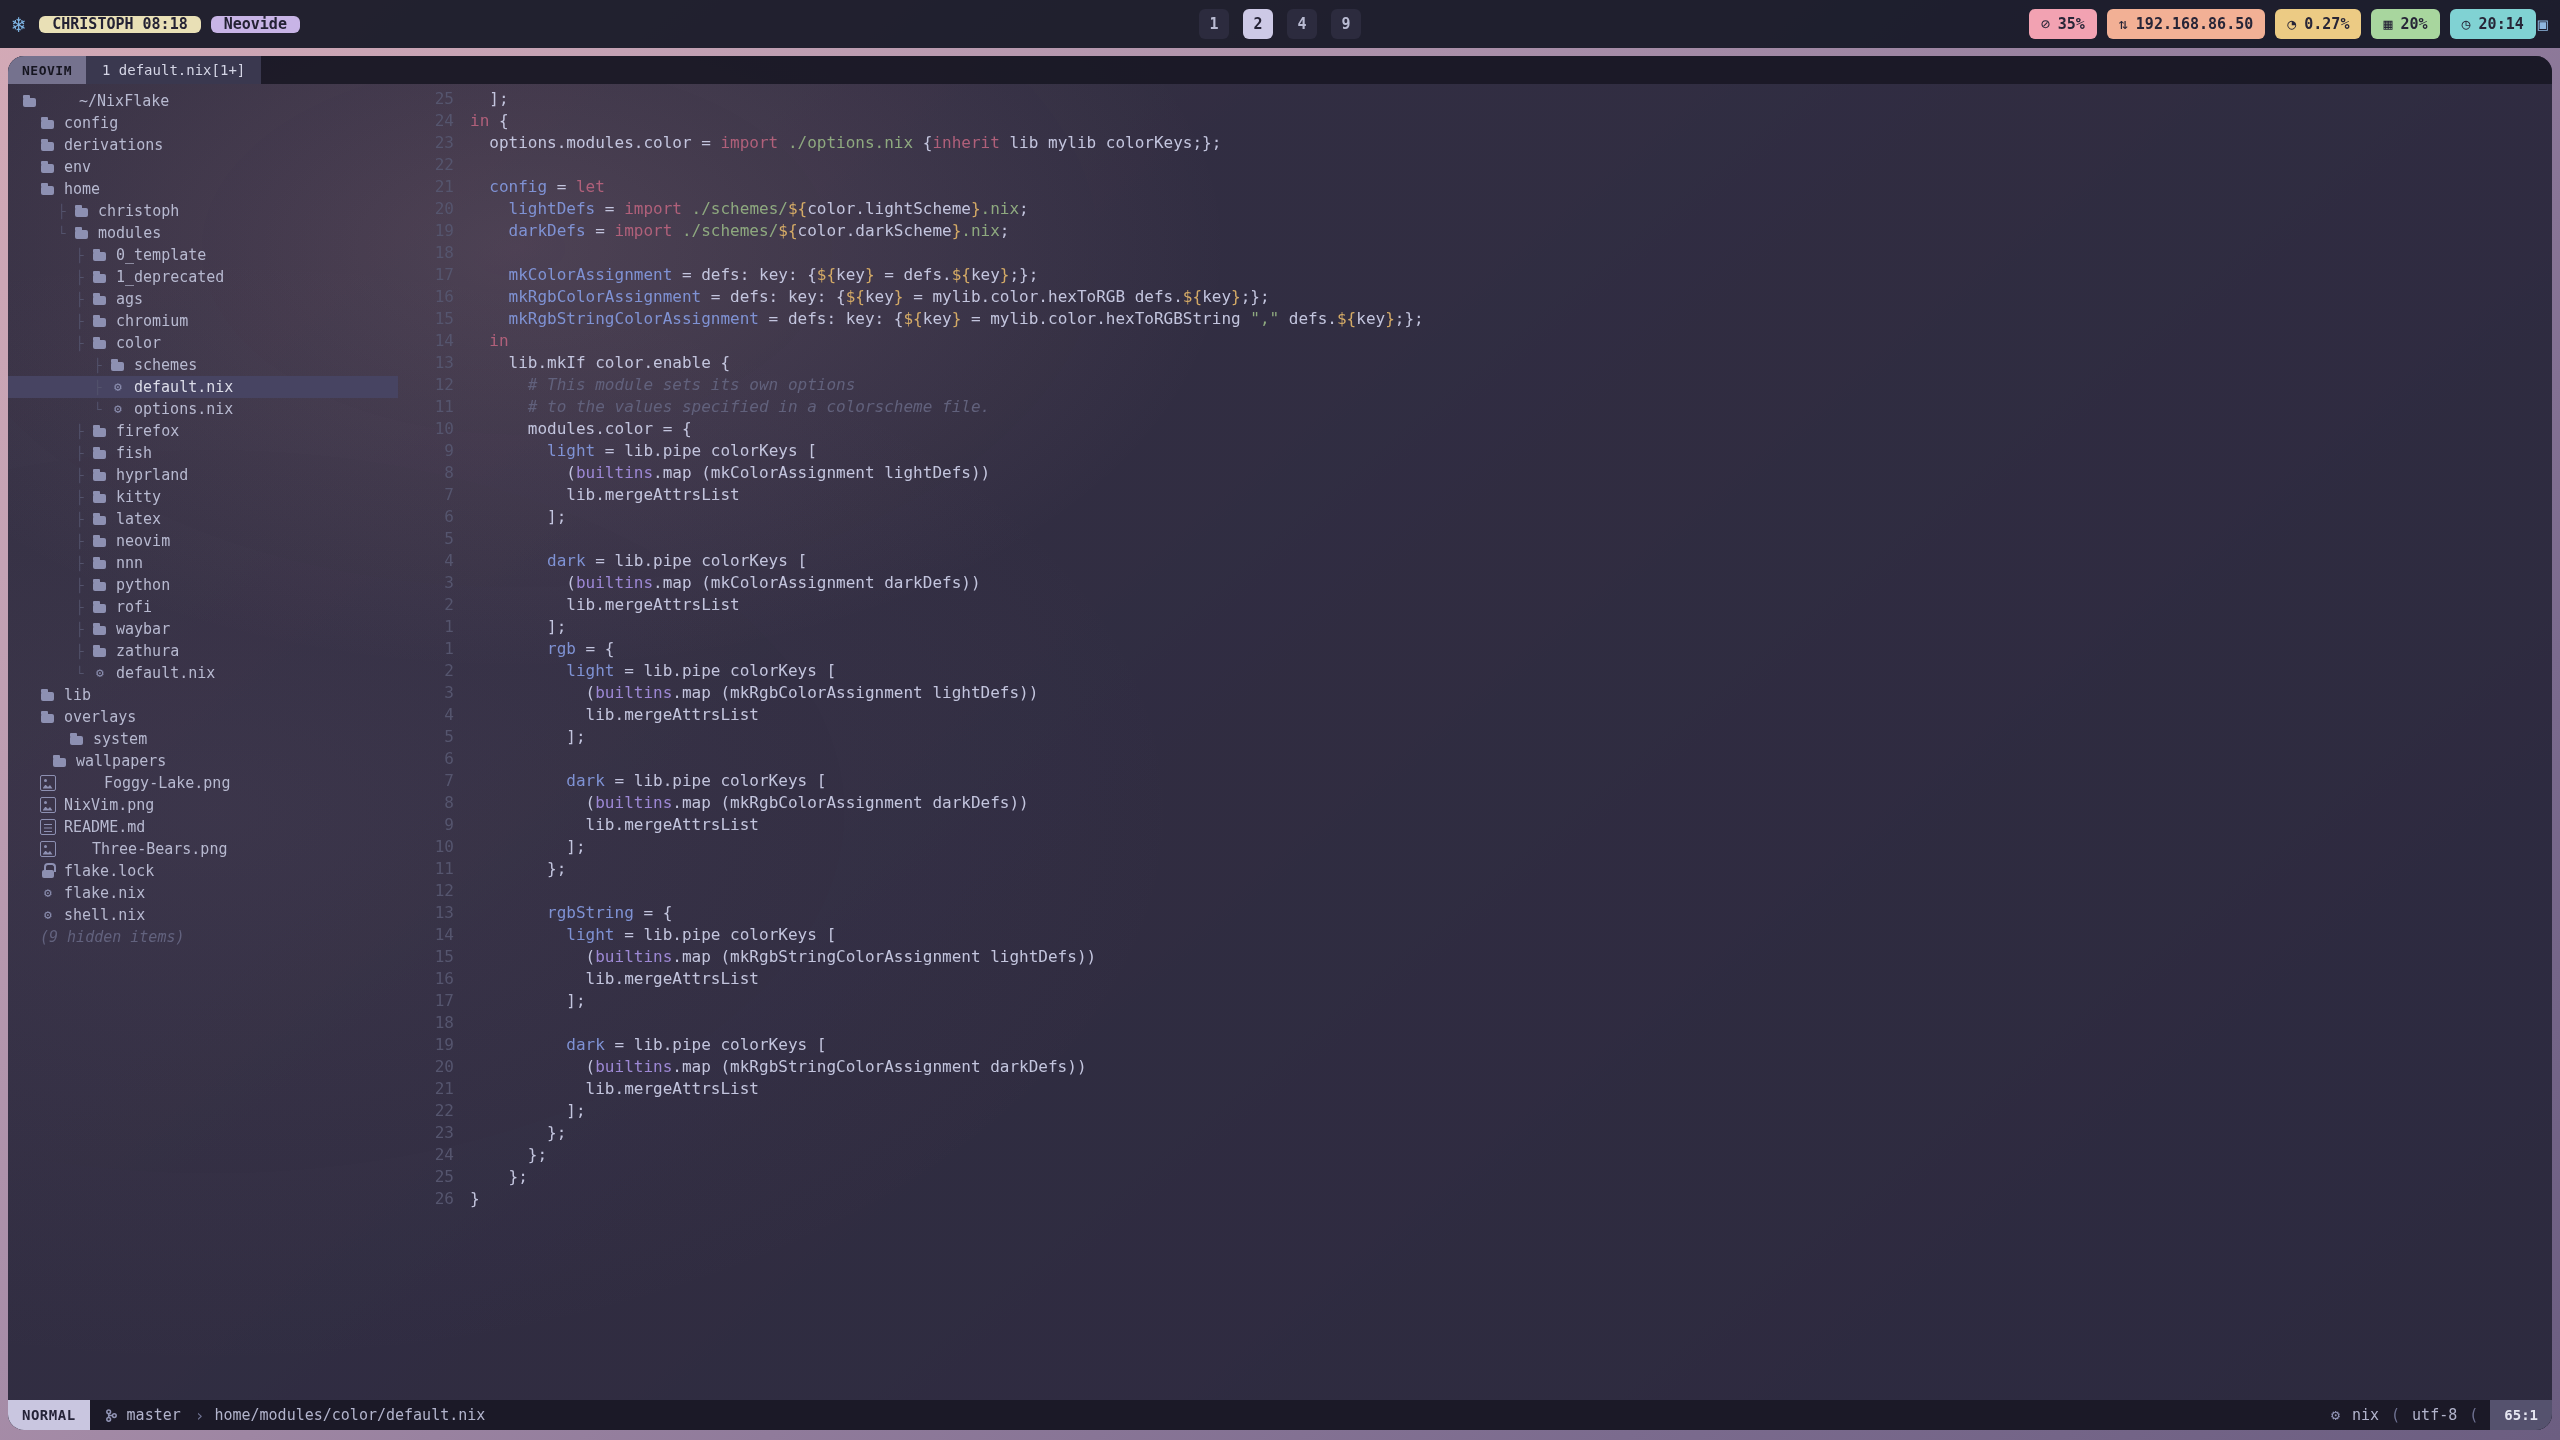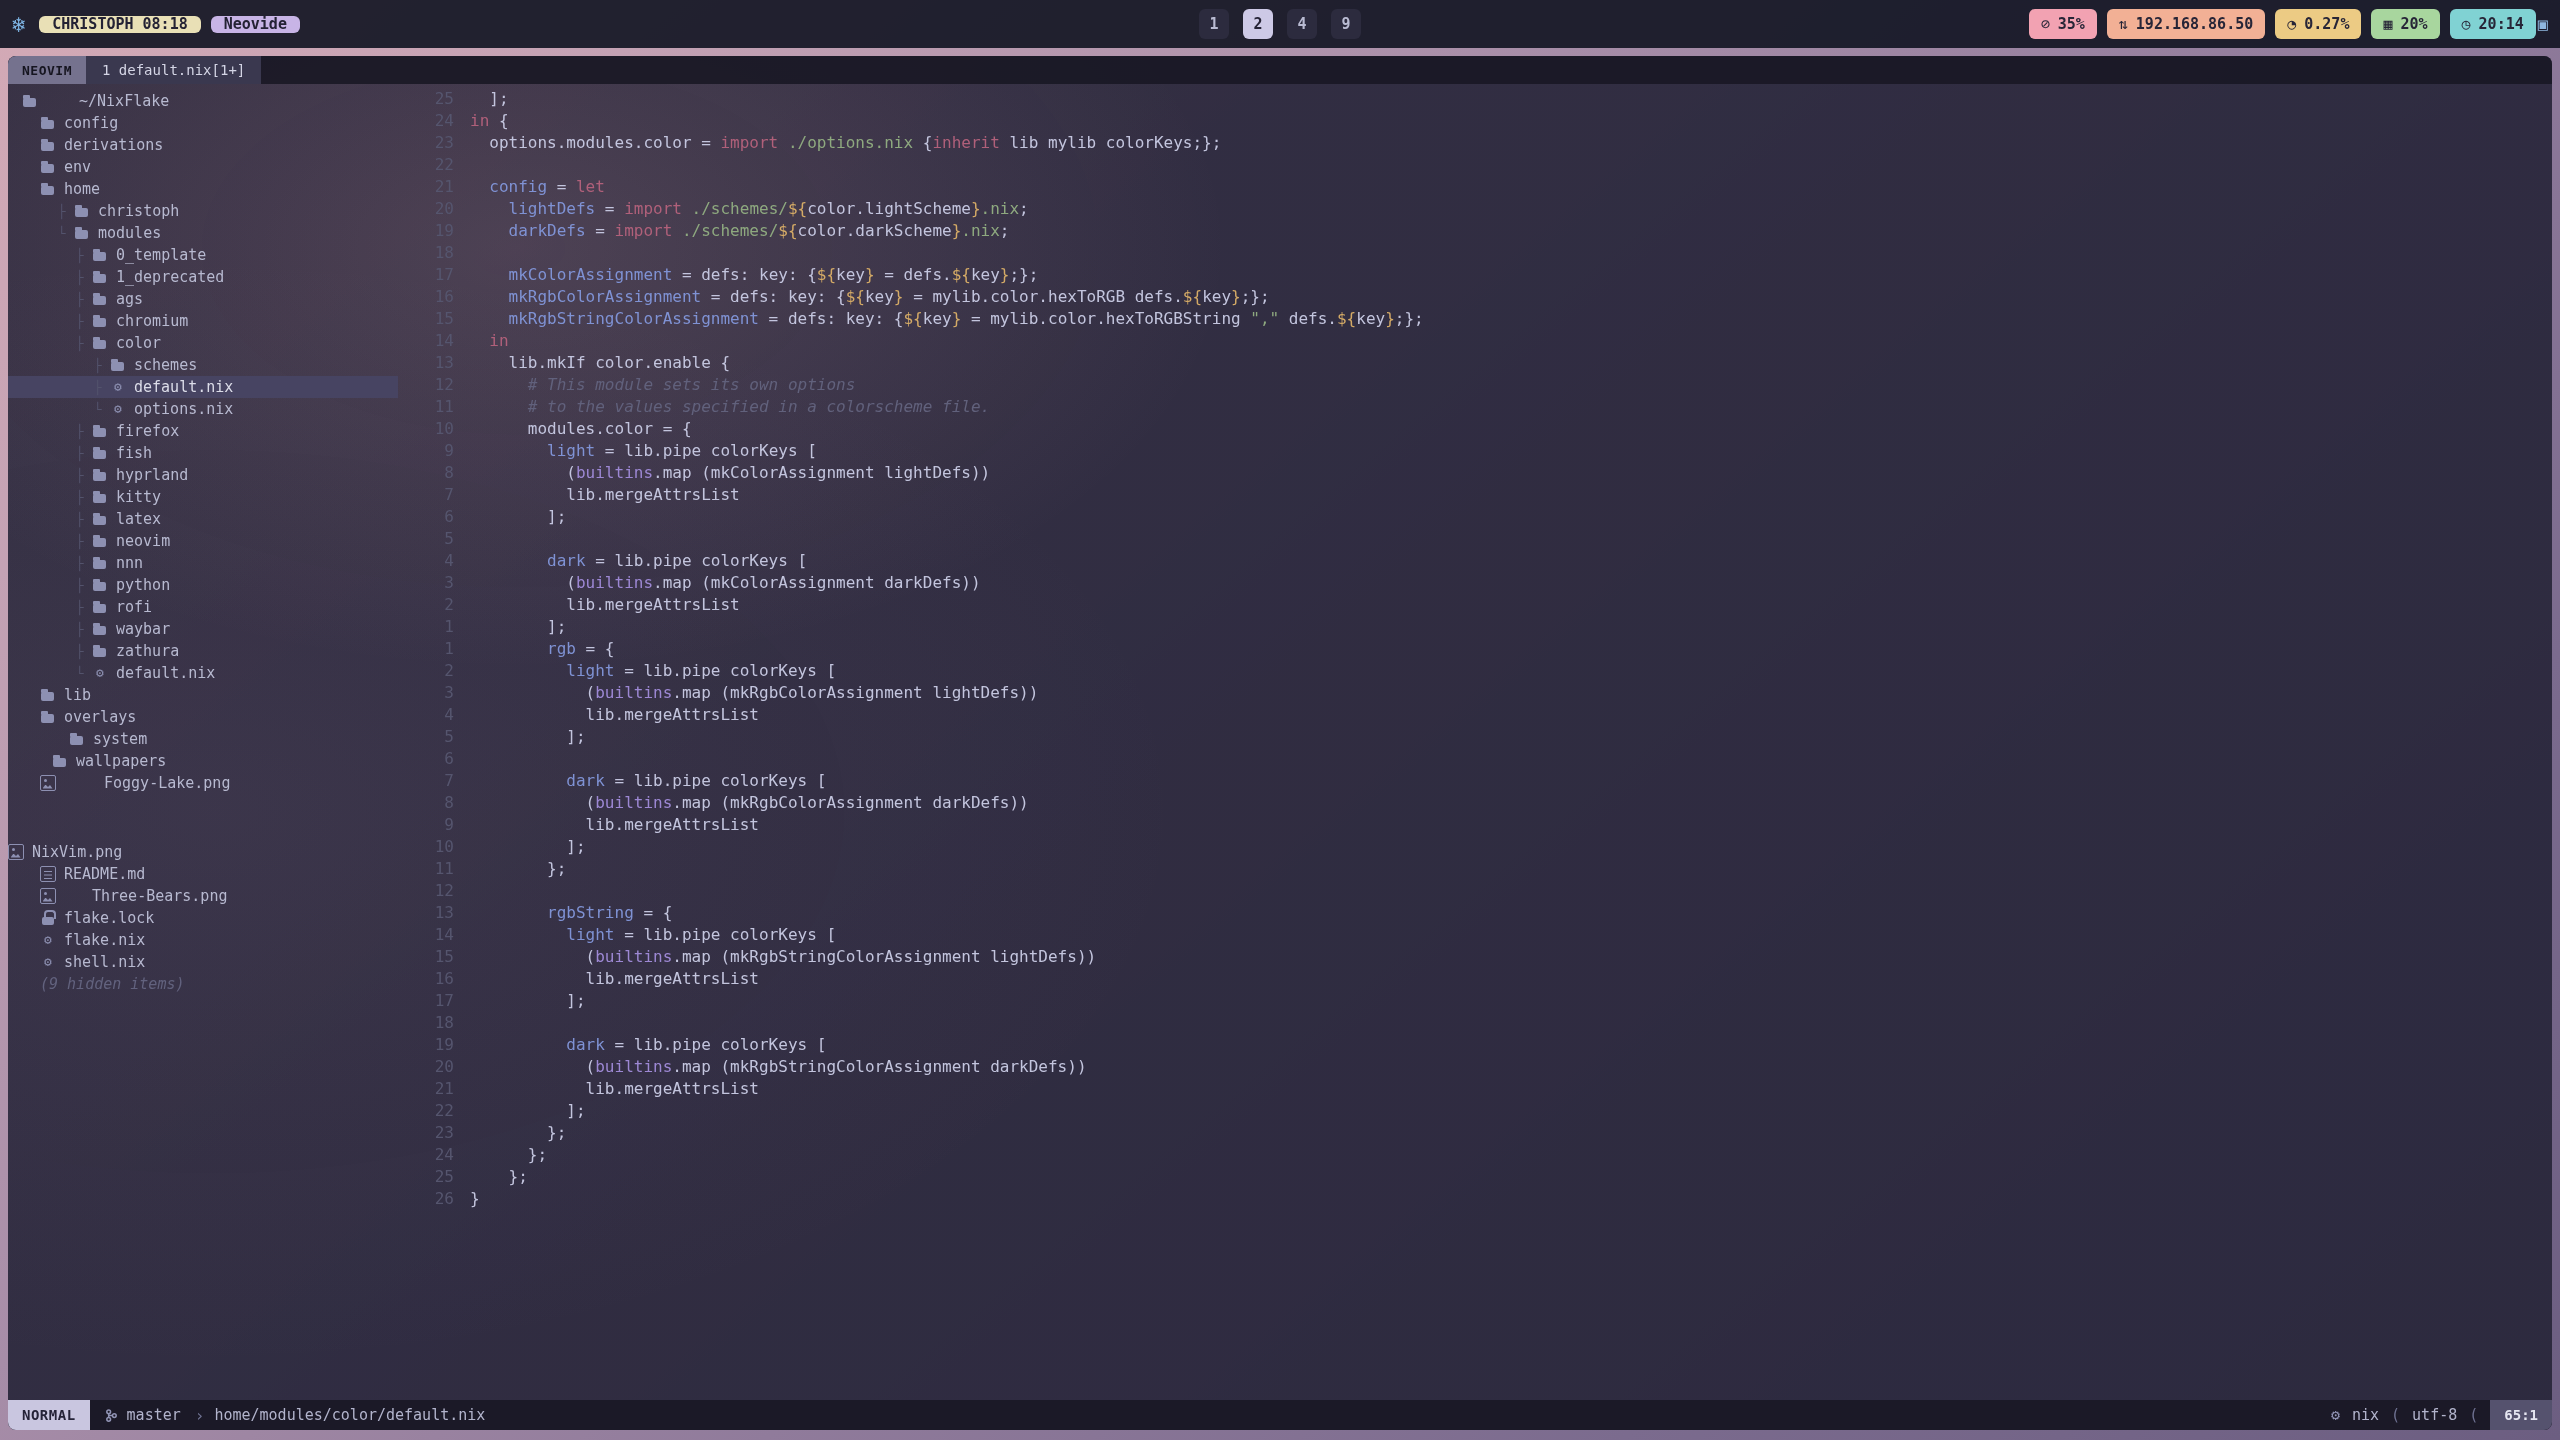--- a/index.html
+++ b/index.html
@@ -23,21 +23,21 @@
     display:flex;align-items:center;gap:14px}
   .ws{width:30px;height:30px;border-radius:6px;background:#2c2b3e;color:#b9bbd2;
     display:flex;align-items:center;justify-content:center;font-size:15px;font-weight:bold}
   .ws.active{background:#cdc9e6;color:#242234}
   .badge{height:30px;border-radius:6px;display:flex;align-items:center;padding:0 12px;
     font-size:15px;font-weight:bold;color:#272537}
   .badge-ic{margin-right:8px;font-size:15px;font-weight:normal}
   .tray{font-size:17px;color:#8fb8e0;margin-left:2px}
 
   
-  .window{position:absolute;left:8px;right:8px;top:56px;bottom:10px;border-radius:8px;overflow:hidden;
+  .window{position:absolute;left:8px;right:8px;top:56px;bottom:10px;border-radius:16px;overflow:hidden;
     display:flex;flex-direction:column;
     background:
       radial-gradient(1100px 650px at 20% 14%, rgba(226,172,182,.15), transparent 65%),
       radial-gradient(1400px 800px at 8% 55%, rgba(170,140,165,.08), transparent 70%),
       linear-gradient(rgba(40,38,58,.93), rgba(40,38,58,.93));}
 
   
   .tabline{height:28px;background:rgba(24,23,35,.88);display:flex;align-items:stretch;flex:none}
   .host-chip{background:#75728e;color:#161520;font-size:13px;font-weight:bold;
     display:flex;align-items:center;padding:0 14px;letter-spacing:.5px}
@@ -170,21 +170,21 @@
         <div class="trow" style="padding-left: 68px;"><span class="tmark">├</span><span class="ic ic-folder"></span><span class="tlabel">python</span></div>
         <div class="trow" style="padding-left: 68px;"><span class="tmark">├</span><span class="ic ic-folder"></span><span class="tlabel">rofi</span></div>
         <div class="trow" style="padding-left: 68px;"><span class="tmark">├</span><span class="ic ic-folder"></span><span class="tlabel">waybar</span></div>
         <div class="trow" style="padding-left: 68px;"><span class="tmark">├</span><span class="ic ic-folder"></span><span class="tlabel">zathura</span></div>
         <div class="trow" style="padding-left: 68px;"><span class="tmark">└</span><span class="ic ic-nix">⚙</span><span class="tlabel">default.nix</span></div>
         <div class="trow" style="padding-left: 32px;"><span class="ic ic-folder"></span><span class="tlabel">lib</span></div>
         <div class="trow" style="padding-left: 32px;"><span class="ic ic-folder"></span><span class="tlabel">overlays</span></div>
         <div class="trow" style="padding-left: 32px; margin-left: 29px;"><span class="ic ic-folder"></span><span class="tlabel">system</span></div>
         <div class="trow" style="padding-left: 44px;"><span class="ic ic-folder"></span><span class="tlabel">wallpapers</span></div>
         <div class="trow" style="padding-left: 32px; gap: 40px;"><span class="ic ic-img"></span><span class="tlabel">Foggy-Lake.png</span></div>
-        <div class="trow" style=" margin-top: 47px;"><span class="ic ic-img"></span><span class="tlabel">NixVim.png</span></div>
+        <div class="trow" style="padding-left: 32px;"><span class="ic ic-img"></span><span class="tlabel">NixVim.png</span></div>
         <div class="trow" style="padding-left: 32px;"><span class="ic ic-doc"></span><span class="tlabel">README.md</span></div>
         <div class="trow" style="padding-left: 32px; gap: 28px;"><span class="ic ic-img"></span><span class="tlabel">Three-Bears.png</span></div>
         <div class="trow" style="padding-left: 32px;"><span class="ic ic-lock"></span><span class="tlabel">flake.lock</span></div>
         <div class="trow" style="padding-left: 32px;"><span class="ic ic-nix">⚙</span><span class="tlabel">flake.nix</span></div>
         <div class="trow" style="padding-left: 32px;"><span class="ic ic-nix">⚙</span><span class="tlabel">shell.nix</span></div>
         <div class="trow muted" style="padding-left: 32px;"><span class="tlabel">(9 hidden items)</span></div>
       </div>
     <div class="editor">
         <div class="erow"><span class="gut">25</span><span class="code"><span class="t-b">  ];</span></span></div>
         <div class="erow"><span class="gut">24</span><span class="code"><span class="t-k">in</span><span class="t-b"> {</span></span></div>

